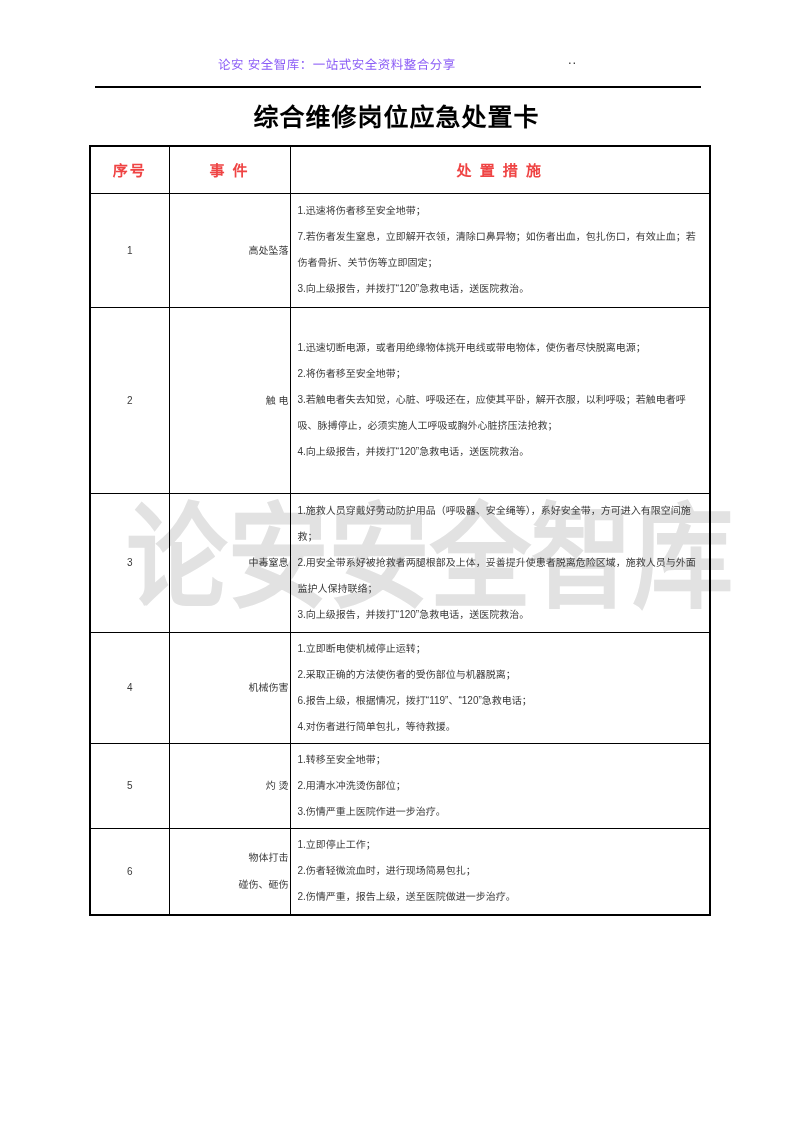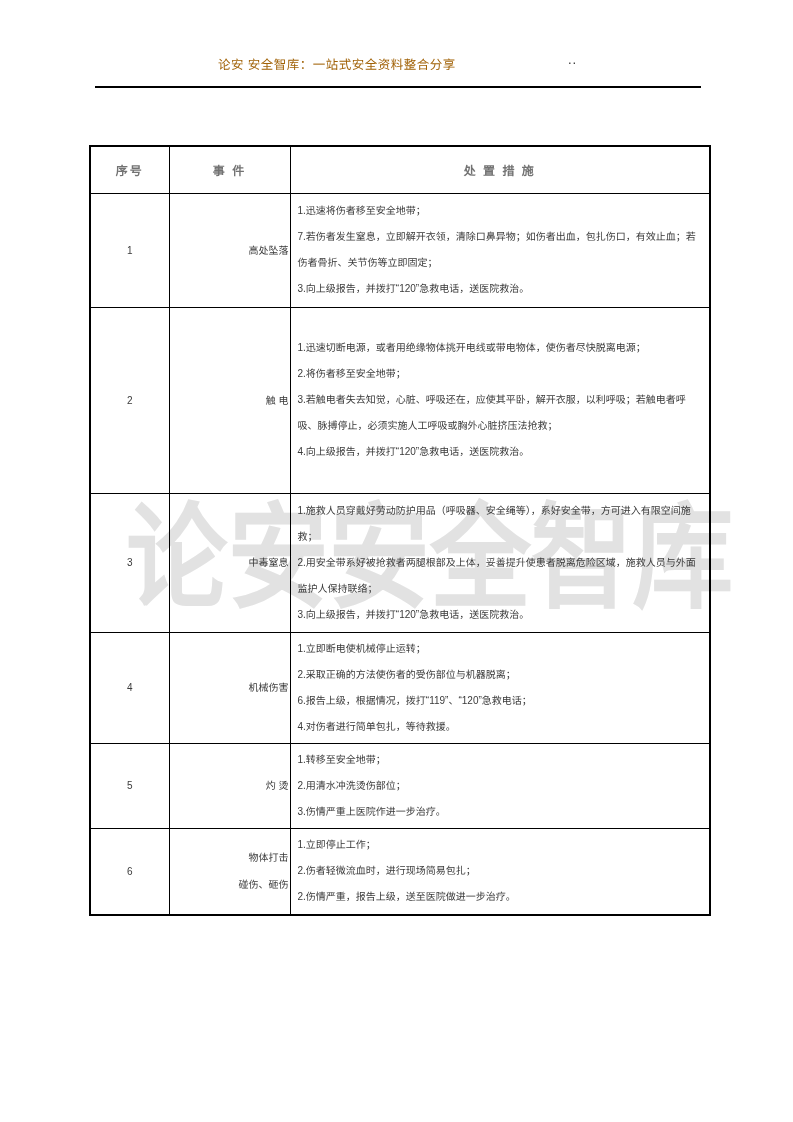--- a/index.html
+++ b/index.html
@@ -7,21 +7,21 @@
     width:793px;height:1122px;position:relative;overflow:hidden;
     font-family:"Liberation Sans","DejaVu Sans",sans-serif;
     -webkit-font-smoothing:antialiased;
   }
   .page{position:absolute;inset:0;background:#ffffff;}
 
   
   .brand{
     position:absolute;top:54px;left:218px;
     font-family:"Liberation Serif","DejaVu Serif",serif;
-    font-size:12.5px;color:#a16207;letter-spacing:.5px;white-space:nowrap;
+    font-size:12.5px;color:#8b5cf6;letter-spacing:.5px;white-space:nowrap;
   }
   .corner{
     position:absolute;top:52px;left:568px;
     font-size:13px;color:#333;letter-spacing:1px;
   }
   .rule{
     position:absolute;top:86px;left:95px;width:606px;height:2px;background:#000;
   }
 
   
@@ -47,21 +47,21 @@
     position:absolute;top:145px;left:89px;width:620px;
     border-collapse:collapse;table-layout:fixed;
     background:transparent;z-index:1;
   }
   table.card{border:2px solid #000;}
   table.card th,table.card td{
     border:1.5px solid #000;background:transparent;
     font-size:10px;color:#3a3a3a;vertical-align:middle;
   }
   table.card th{
-    font-size:12px;font-weight:bold;color:#737373;
+    font-size:15px;font-weight:bold;color:#ef4444;
     text-align:center;letter-spacing:2px;
   }
   thead tr{height:47px;}
   tbody tr:nth-child(1){height:114px;}
   tbody tr:nth-child(2){height:186px;}
   tbody tr:nth-child(3){height:139px;}
   tbody tr:nth-child(4){height:102px;}
   tbody tr:nth-child(5){height:79px;}
   tbody tr:nth-child(6){height:87px;}
   td.no{text-align:center;font-size:14px;}
@@ -71,20 +71,21 @@
 </style>
 </head>
 <body>
 
 <div class="page">
 
   <div class="brand">论安 安全智库：一站式安全资料整合分享</div>
   <div class="corner">..</div>
   <div class="rule"></div>
 
+  <h1 class="title main">综合维修岗位应急处置卡</h1>
 
   <div class="watermark">论安安全智库</div>
 
   <table class="card">
     <colgroup>
       <col style="width:79px">
       <col style="width:121px">
       <col style="width:420px">
     </colgroup>
     <thead>

